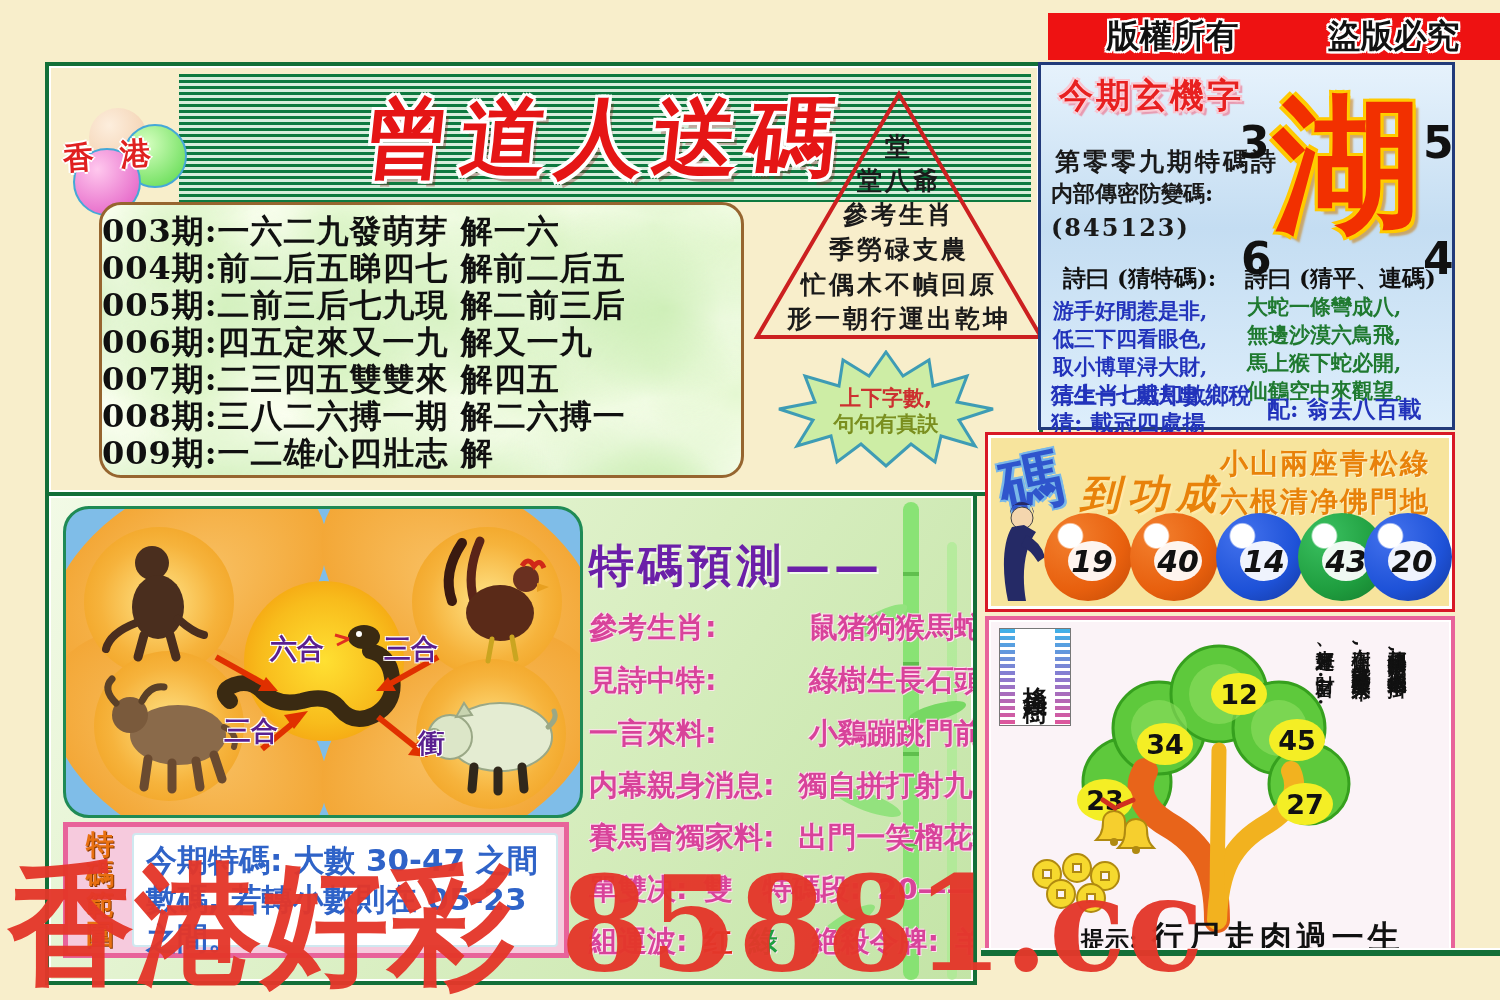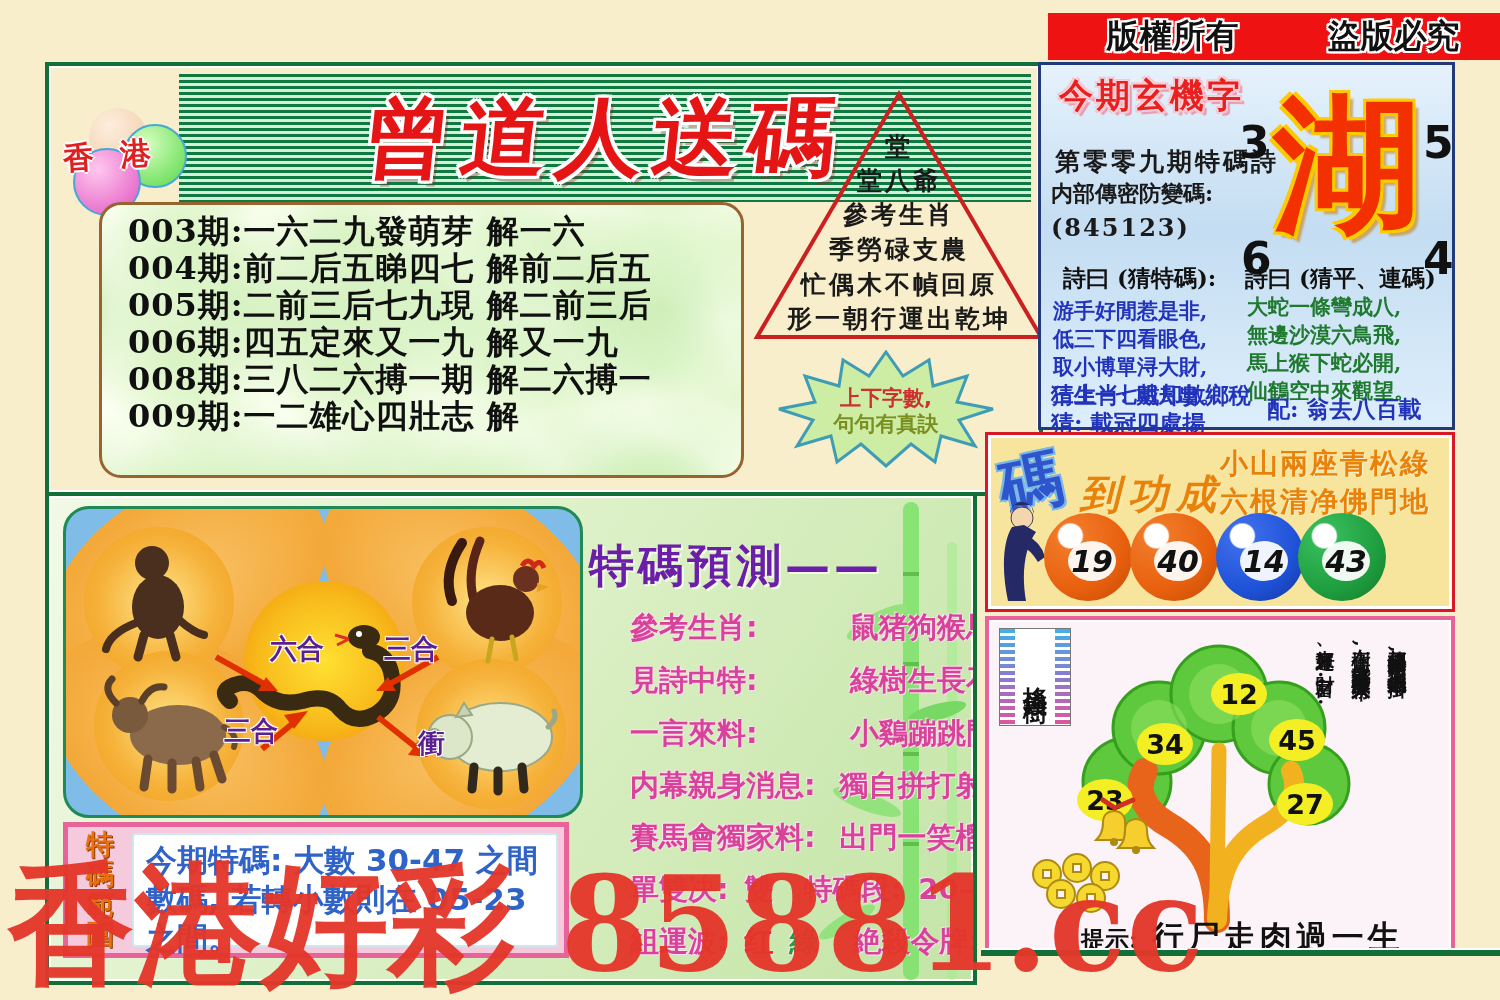--- a/index.html
+++ b/index.html
@@ -33,21 +33,21 @@
     text-shadow:2px 0 0 #fff,-2px 0 0 #fff,0 2px 0 #fff,0 -2px 0 #fff;transform:rotate(-4deg);}
 
   .listpanel{left:50px;top:136px;width:645px;height:276px;border:3px solid #96652f;border-radius:22px;
     background-color:#fcfff2;
     background-image:radial-gradient(closest-side,rgba(186,232,158,.55),rgba(186,232,158,0)),
       radial-gradient(closest-side,rgba(205,240,180,.5),rgba(205,240,180,0)),
       radial-gradient(closest-side,rgba(176,226,148,.5),rgba(176,226,148,0)),
       radial-gradient(closest-side,rgba(200,238,170,.45),rgba(200,238,170,0));
     background-size:220px 180px,160px 140px,260px 200px,180px 150px;
     background-position:3% 15%,65% 70%,95% 5%,40% 95%;background-repeat:repeat;
-    padding:8px 26px;box-sizing:border-box;}
+    padding:8px 0;box-sizing:border-box;}
   .listpanel .row{font-family:"DejaVu Serif",serif;font-size:32px;font-weight:600;color:#101010;
     line-height:37px;letter-spacing:1px;white-space:nowrap;}
 
   .triwrap{left:700px;top:24px;width:300px;height:252px;}
   .triwrap svg{position:absolute;left:0;top:0;}
   .tl-line{position:absolute;width:100%;text-align:center;font-family:"DejaVu Serif",serif;
     font-size:25px;font-weight:bold;color:#1a1a1a;letter-spacing:3px;}
 
   .starwrap{left:728px;top:284px;width:218px;height:118px;}
   .starwrap svg{position:absolute;left:0;top:0;}
@@ -96,21 +96,21 @@
     background:radial-gradient(ellipse at center,#f9c368 0%,#f3a634 75%);}
   .zcirc{position:absolute;width:150px;height:150px;border-radius:50%;
     background:radial-gradient(circle,#ffe58a 0%,#f6b33c 55%,#ef9a16 100%);}
   .zcenter{position:absolute;left:178px;top:72px;width:160px;height:160px;border-radius:50%;
     background:radial-gradient(circle,#ffe032 0%,#f8bc1c 55%,#f29008 100%);}
   .zlabel{position:absolute;font-size:27px;font-weight:bold;color:#5a2090;
     text-shadow:1px 1px 0 #fff,-1px -1px 0 #fff,1px -1px 0 #fff,-1px 1px 0 #fff;}
 
   .pred-title{left:540px;top:40px;font-size:45px;font-weight:bold;color:#6b1fa8;letter-spacing:4px;
     text-shadow:2px 2px 0 rgba(255,255,255,.7);}
-  .pred-row{position:absolute;left:540px;display:flex;gap:24px;align-items:baseline;white-space:nowrap;margin-left:41px;}
+  .pred-row{position:absolute;left:540px;display:flex;gap:24px;align-items:baseline;white-space:nowrap;}
   .pred-row .lab,.pred-row .val,.pred-part{font-size:29px;font-weight:bold;color:#d8439a;
     text-shadow:1px 1px 0 #ffe0f0,-1px -1px 0 #ffe0f0;}
   .pred-row .lab.wide{min-width:196px;}
   .wave-red{color:#e02818 !important;}
   .wave-green{color:#1fa040 !important;}
 
   .pinkbox{left:14px;top:326px;width:506px;height:136px;border:5px solid #e8639a;background:#f6cadd;
     box-sizing:border-box;display:flex;padding:6px;gap:6px;}
   .pb-side{width:52px;display:flex;flex-direction:column;align-items:center;justify-content:center;}
   .pb-side span{font-size:28px;line-height:30px;font-weight:bold;color:#e87010;
@@ -164,20 +164,21 @@
       <div class="b b2"></div>
       <div class="b b3"></div>
       <span class="t">香港</span>
     </div>
 
     <div class="abs listpanel">
       <div class="row">003期:一六二九發萌芽 解一六</div>
       <div class="row">004期:前二后五睇四七 解前二后五</div>
       <div class="row">005期:二前三后七九現 解二前三后</div>
       <div class="row">006期:四五定來又一九 解又一九</div>
+      <div class="row">007期:二三四五雙雙來 解四五</div>
       <div class="row">008期:三八二六搏一期 解二六搏一</div>
       <div class="row">009期:一二雄心四壯志 解</div>
     </div>
 
     <div class="abs triwrap">
       <svg width="300" height="252" viewBox="0 0 300 252">
         <polygon points="150,4 8,247 292,247" fill="none" stroke="#cc2020" stroke-width="4"></polygon>
       </svg>
       <div class="tl-line" style="top:40px;">堂</div>
       <div class="tl-line" style="top:74px;">堂八爺</div>
@@ -246,20 +247,23 @@
         <span class="n">19</span>
       </div>
     <div class="ball ball-o" style="left:142px;">
         <span class="n">40</span>
       </div>
     <div class="ball ball-b" style="left:228px;">
         <span class="n">14</span>
       </div>
     <div class="ball ball-g" style="left:310px;">
         <span class="n">43</span>
+      </div>
+    <div class="ball ball-b" style="left:376px;">
+        <span class="n">20</span>
       </div>
   </div>
 
   <div class="abs panel-green bottomleft">
 
     <svg class="abs bamboo" viewBox="0 0 170 478">
       <rect x="96" y="0" width="16" height="478" rx="8" fill="#7de26a"></rect>
       <rect x="96" y="70" width="16" height="4" fill="#4db83c"></rect>
         <rect x="96" y="160" width="16" height="4" fill="#4db83c"></rect>
       <rect x="96" y="250" width="16" height="4" fill="#4db83c"></rect>

